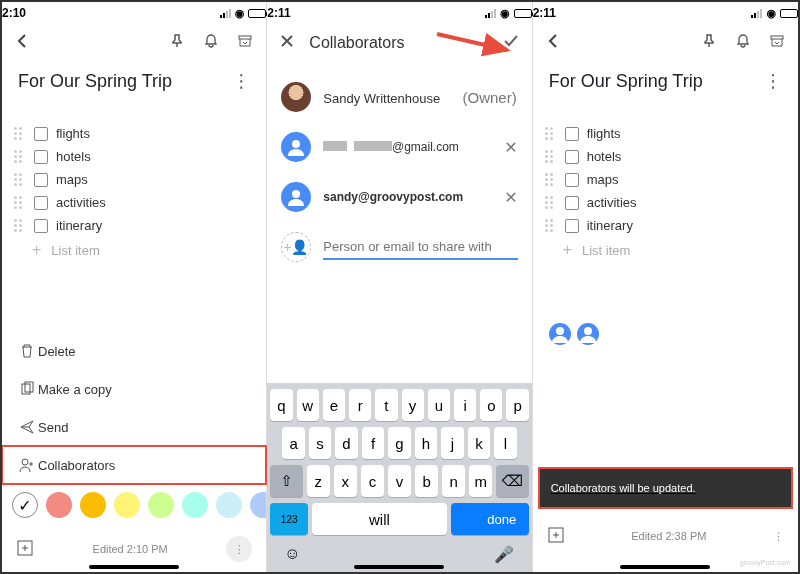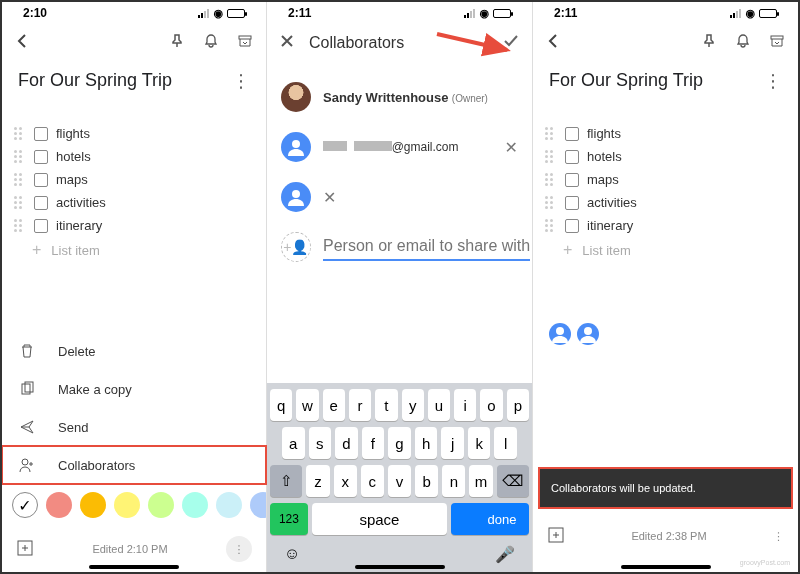--- a/index.html
+++ b/index.html
@@ -2,53 +2,53 @@
 <html><head>
 <meta charset="utf-8">
 <style>
   * { box-sizing: border-box; margin: 0; padding: 0; font-family: -apple-system, Helvetica, Arial, sans-serif; }
   body { background: #fff; width: 800px; height: 574px; overflow: hidden; border: 2px solid #333; position: relative; }
   .panels { display: flex; width: 100%; height: 100%; }
   .panel { width: 266px; height: 570px; border-right: 1px solid #ddd; position: relative; display: flex; flex-direction: column; background: #fff; }
   .panel:last-child { border-right: none; }
 
   
-  .status { display: flex; justify-content: space-between; align-items: center; padding: 4px 21px 2px; font-size: 12px; font-weight: 600; }
+  .status { display: flex; justify-content: space-between; align-items: center; padding: 4px 0 2px; font-size: 12px; font-weight: 600; }
   .status .right { display: flex; gap: 4px; align-items: center; }
   .sig { display: inline-flex; align-items: flex-end; gap: 1px; }
   .sig span { width: 2px; background: #000; display: inline-block; }
   .sig .b1 { height: 3px; } .sig .b2 { height: 5px; } .sig .b3 { height: 7px; opacity:.25;} .sig .b4 { height: 9px; opacity:.25;}
   .wifi { font-size: 11px; }
   .batt { width: 18px; height: 9px; border: 1px solid #000; border-radius: 2px; position: relative; }
   .batt::after { content:''; position: absolute; right:-3px; top:2px; width:2px; height:4px; background:#000; border-radius:1px;}
   .batt-fill { background:#000; height:100%; width: 80%; }
 
   
   .toolbar { display: flex; align-items: center; padding: 8px 10px; gap: 12px; }
   .tb-spacer { flex: 1; }
   .tb-icon { width: 22px; height: 22px; display: inline-flex; align-items: center; justify-content: center; color: #555; }
 
   
-  .title-row { display: flex; align-items: flex-start; padding: 10px 16px 6px; }
+  .title-row { display: flex; align-items: center; padding: 10px 16px 6px; }
   .note-title { font-size: 18px; font-weight: 400; color: #202124; flex: 1; }
   .kebab { font-size: 18px; color: #555; }
 
   
   .checklist { padding: 0 8px; margin-top: 24px; }
   .check-item { display: flex; align-items: center; gap: 8px; padding: 4px 4px; font-size: 13px; color: #333; }
   .drag { width: 12px; display: grid; grid-template-columns: repeat(2,3px); grid-gap:2px; }
   .drag span { width:3px; height:3px; background:#ccc; border-radius:50%; }
   .cb { width: 14px; height: 14px; border: 1.5px solid #888; border-radius: 2px; }
   .add-item { color: #aaa; display:flex; align-items:center; gap:10px; padding:4px 8px 4px 22px; font-size:13px;}
   .plus { font-size: 16px; color:#bbb; }
 
   
   .sheet { position: absolute; bottom: 0; left: 0; right: 0; background: #fff; }
   .menu { padding-top: 6px; }
-  .menu-item { display: flex; align-items: center; gap: 22px; padding: 10px 16px; font-size: 13px; color: #333; }
+  .menu-item { display: flex; align-items: center; gap: 2px; padding: 10px 16px; font-size: 13px; color: #333; }
   .menu-icon { width: 18px; height: 18px; color:#555; display:flex; align-items:center; justify-content:center;}
   .highlight-red { outline: 2px solid #e74c3c; outline-offset: -1px; }
 
   
   .color-row { display:flex; align-items:center; gap:8px; padding: 8px 10px; overflow:hidden;}
   .swatch { width: 26px; height: 26px; border-radius: 50%; flex-shrink:0; }
   .swatch.sel { border: 1.5px solid #888; display:flex; align-items:center; justify-content:center; }
 
   
   .footer { display:flex; align-items:center; padding: 10px 14px; gap: 12px; font-size: 11px; color:#888; }
@@ -58,46 +58,46 @@
   
   .collab-head { display:flex; align-items:center; padding: 10px 12px; gap: 14px; }
   .collab-title { font-size: 16px; font-weight: 500; color:#333; flex:1; }
   .check-mark { font-size: 16px; color:#666; }
   .collab-list { padding: 8px 14px 0; }
   .collab-item { display:flex; align-items:center; gap:12px; padding: 10px 0; font-size:12px; color:#333;}
   .avatar { width:30px; height:30px; border-radius:50%; background:#4a8cf7; flex-shrink:0; position:relative;}
   .avatar.add { background:#fff; border:1px dashed #bbb; color:#bbb; display:flex;align-items:center;justify-content:center;font-size:14px;}
   .avatar.photo { background: radial-gradient(circle at 50% 35%, #e8c4a0 30%, #6b4030 31%); }
   .avatar svg { position:absolute; top:4px; left:4px;}
-  .owner-name { font-weight:700; font-size:13px;margin-top:39px;}
-  .owner-sub { font-size:10px; color:#777; }
+  .owner-name { font-weight:400; font-size:13px;margin-top:39px;}
+  .owner-sub { font-size:15px; color:#777;margin-left:19px; }
   .remove-x { color:#777; font-size:16px; }
-  .share-input { flex:1; border:none; border-bottom: 2px solid #4a8cf7; font-size:16px; color:#aaa; padding:4px 0; background:transparent;}
+  .share-input { flex:1; border:none; border-bottom: 2px solid #4a8cf7; font-size:13px; color:#aaa; padding:4px 0; background:transparent;}
   .redact { background:#bbb; display:inline-block; height:10px; }
 
   
   .arrow { position:absolute; top: 24px; left: 430px; pointer-events:none; z-index:10;}
 
   
   .keyboard { position:absolute; bottom:0; left:0; right:0; background:#d1d4d9; padding:6px 3px 4px; }
   .krow { display:flex; gap:4px; justify-content:center; margin-bottom:6px;}
   .key { background:#fff; border-radius:4px; height:32px; flex:1; display:flex; align-items:center; justify-content:center; font-size:15px; box-shadow: 0 1px 0 #aaa; }
   .key.wide { flex:1.4; background:#abb0ba; }
   .key.space { flex:5; }
   .key.done { flex:2; background:#0a7cff; color:#fff; font-size:13px;padding-left:24px;}
-  .key.num { flex:1.4; background:#22c55e; font-size:12px;}
+  .key.num { flex:1.4; background:#0ea5e9; font-size:10px;}
   .kbot { display:flex; justify-content:space-between; padding: 4px 14px;}
 
   
   .mini-avatars { display:flex; gap:6px; padding: 60px 16px 10px;}
   .mini-av { width:22px; height:22px; border-radius:50%; background:#4a8cf7;}
   .mini-av svg{display:block;}
 
   
-  .toast-wrap { position:absolute; bottom: 64px; left:6px; right:6px; }
+  .toast-wrap { position:absolute; bottom: 64px; left:6px; right:6px;text-decoration:underline; }
   .toast { background:#323232; color:#fff; font-size:11px; padding: 14px 12px; border-radius:4px; }
 
   .watermark { position:absolute; bottom:6px; right:8px; font-size:7px; color:#ccc;}
 </style>
 </head>
 <body>
 
 <svg class="arrow" width="100" height="40">
   <defs>
       <marker id="ah" markerWidth="8" markerHeight="8" refX="6" refY="3" orient="auto">
@@ -315,20 +315,21 @@
       <span style="flex:1"><span class="redact" style="width:24px"></span>&nbsp;&nbsp;<span class="redact" style="width:38px"></span><span>@gmail.com</span></span>
       <span class="remove-x">✕</span>
     </div>
     <div class="collab-item">
       <span class="avatar">
             <svg width="22" height="22" viewBox="0 0 22 22">
               <circle cx="11" cy="8" r="4" fill="#fff"></circle>
               <path d="M3 20c0-5 4-7 8-7s8 2 8 7" fill="#fff"></path>
             </svg>
           </span>
+      <span style="flex:1;font-weight:600">sandy@groovypost.com</span>
       <span class="remove-x">✕</span>
     </div>
     <div class="collab-item">
       <span class="avatar add">+👤</span>
       <input class="share-input" placeholder="Person or email to share with" style="">
     </div>
   </div>
 
   <div class="keyboard">
     <div class="krow">
@@ -360,21 +361,21 @@
       <div class="key">x</div>
       <div class="key">c</div>
       <div class="key">v</div>
       <div class="key">b</div>
       <div class="key">n</div>
       <div class="key">m</div>
       <div class="key wide">⌫</div>
     </div>
     <div class="krow">
       <div class="key num">123</div>
-      <div class="key space">space</div>
+      <div class="key space">will</div>
       <div class="key done">done</div>
     </div>
     <div class="kbot">
       <span>☺</span>
       <span>🎤</span>
     </div>
     <div class="home-ind"></div>
   </div>
 </div>
 

